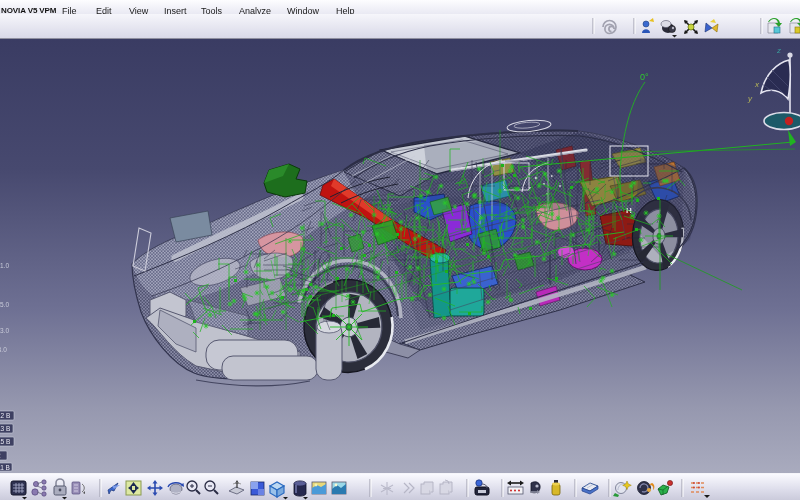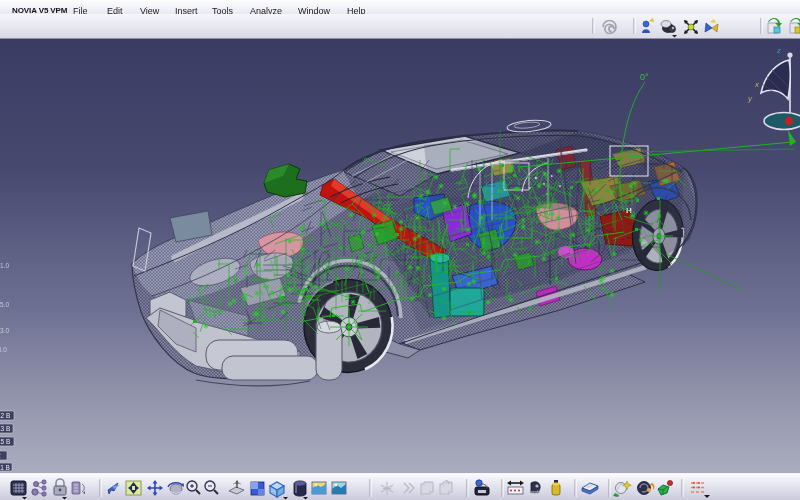--- a/index.html
+++ b/index.html
@@ -1,19 +1,19 @@
 <!DOCTYPE html>
 <html><head>
 <meta charset="utf-8">
 <style>
 html,body{margin:0;padding:0;width:800px;height:500px;overflow:hidden;background:#fff;
 font-family:"Liberation Sans",sans-serif;}
 #menubar{position:absolute;left:0;top:0;width:800px;height:14px;
 background:linear-gradient(#fdfdff,#e9e9f3);font-size:9px;color:#1a1a1a;}
-#menubar .mi{position:absolute;top:6px;margin-left:11px;}
+#menubar .mi{position:absolute;top:6px;}
 #toolbar2{position:absolute;left:0;top:14px;width:800px;height:24px;
 background:linear-gradient(#f6f6fb,#d9d9e8);border-bottom:1px solid #8f8f9f;}
 #viewport{position:absolute;left:0;top:39px;width:800px;height:434px;
 background:linear-gradient(#3a3c63,#47496f 30%,#6e7093 62%,#9698af 85%,#a9abbe);}
 #bottombar{position:absolute;left:0;top:473px;width:800px;height:27px;
 background:linear-gradient(#fafaff,#dcdcea 60%,#c9c9da);border-top:1px solid #f5f5fa;}
 .u{text-decoration:underline;}
 </style>
 </head>
 <body>

